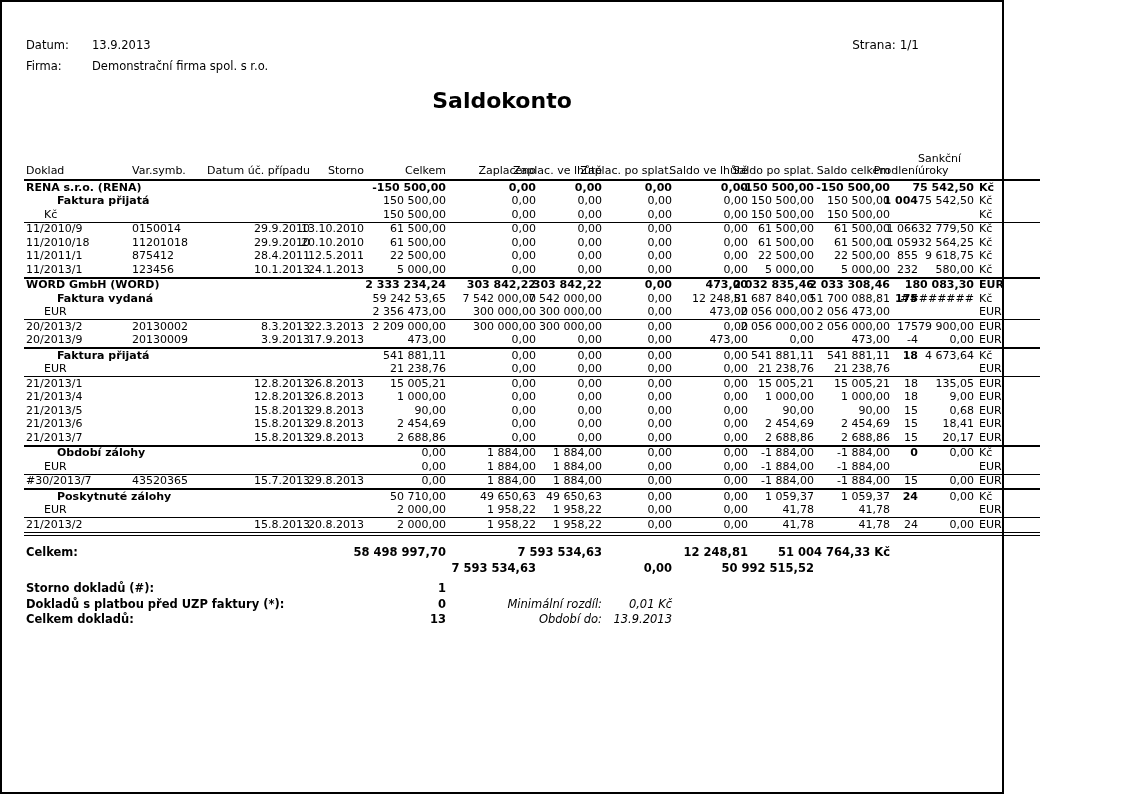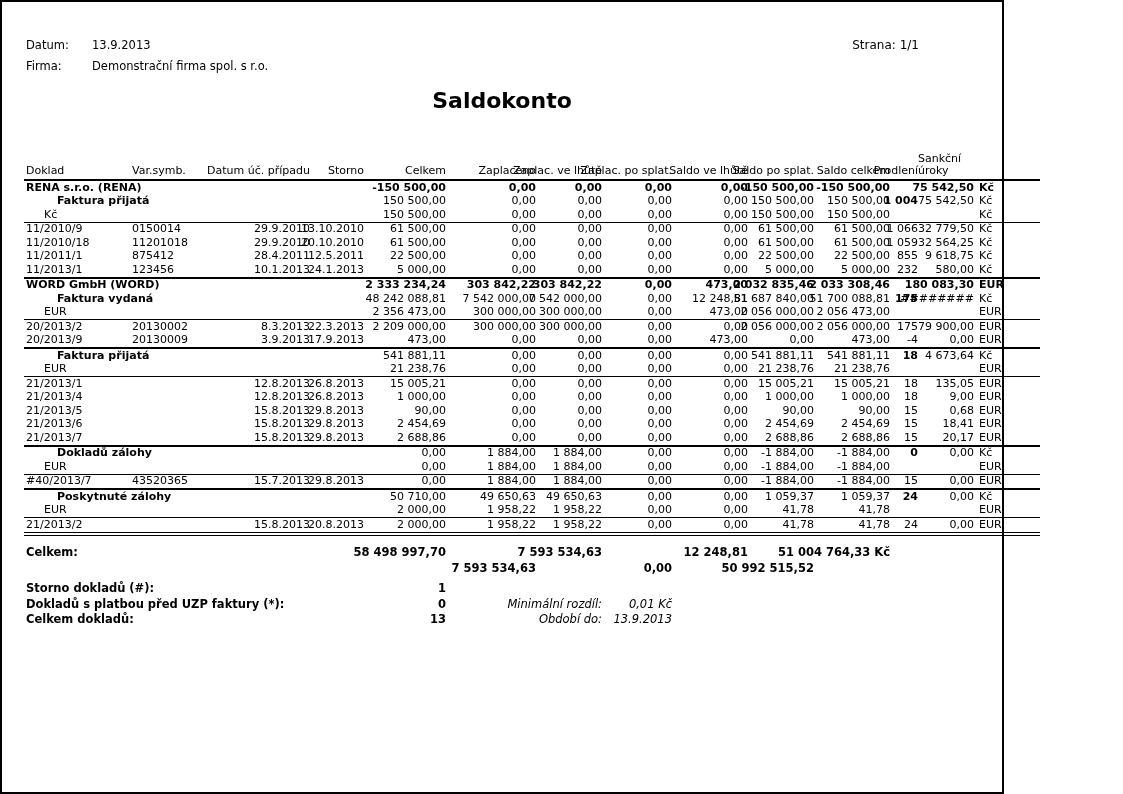--- a/index.html
+++ b/index.html
@@ -498,21 +498,21 @@
           <td>
             <div class="cell l"></div>
           </td>
           <td>
             <div class="cell r"></div>
           </td>
           <td>
             <div class="cell r"></div>
           </td>
           <td>
-            <div class="cell r">48 242 088,81</div>
+            <div class="cell r">59 242 53,65</div>
           </td>
           <td>
             <div class="cell r">7 542 000,00</div>
           </td>
           <td>
             <div class="cell r">7 542 000,00</div>
           </td>
           <td>
             <div class="cell r">0,00</div>
           </td>
@@ -1003,21 +1003,21 @@
           </td>
           <td>
             <div class="cell l">EUR</div>
           </td>
           <td>
             <div class="cell l"></div>
           </td>
         </tr>
         <tr class="s sep-thick">
           <td>
-            <div class="cell l b">Dokladů zálohy</div>
+            <div class="cell l b">Období zálohy</div>
           </td>
           <td>
             <div class="cell l"></div>
           </td>
           <td>
             <div class="cell r"></div>
           </td>
           <td>
             <div class="cell r"></div>
           </td>
@@ -1097,21 +1097,21 @@
           </td>
           <td>
             <div class="cell l">EUR</div>
           </td>
           <td>
             <div class="cell l"></div>
           </td>
         </tr>
         <tr class="d sep-thin">
           <td>
-            <div class="cell l">#40/2013/7</div>
+            <div class="cell l">#30/2013/7</div>
           </td>
           <td>
             <div class="cell l">43520365</div>
           </td>
           <td>
             <div class="cell r">15.7.2013</div>
           </td>
           <td>
             <div class="cell r">29.8.2013</div>
           </td>

